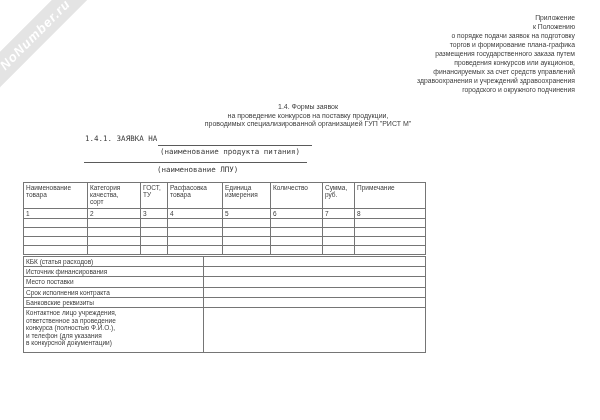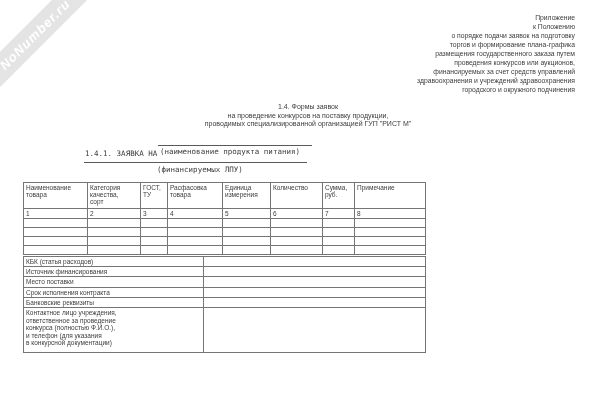--- a/index.html
+++ b/index.html
@@ -58,21 +58,21 @@
   }
 
   
   .mono {
     font-family: "DejaVu Sans Mono", "Liberation Mono", monospace;
     font-size: 7.5px;
     color: #3c3c3c;
     position: absolute;
     white-space: nowrap;
   }
-  .claim-label { left: 85px; top: 149px; }
+  .claim-label { left: 85px; top: 134px; }
   .caption-product { left: 160px; top: 147px; text-align: center; }
   .caption-lpu { left: 157px; top: 165px; }
   .blank-line {
     position: absolute;
     height: 1px;
     background: #5a5a5a;
   }
   .blank-product { left: 158px; top: 145px; width: 154px; }
   .blank-lpu { left: 84px; top: 162px; width: 223px; }
 
@@ -125,21 +125,21 @@
   <div class="doc-title">
     <div>1.4. Формы заявок</div>
     <div>на проведение конкурсов на поставку продукции,</div>
     <div>проводимых специализированной организацией ГУП "РИСТ М"</div>
   </div>
 
   <div class="mono claim-label">1.4.1. ЗАЯВКА НА</div>
   <div class="blank-line blank-product"></div>
   <div class="mono caption-product">(наименование продукта питания)</div>
   <div class="blank-line blank-lpu"></div>
-  <div class="mono caption-lpu">(финансируемых ЛПУ)</div>
+  <div class="mono caption-lpu">(наименование ЛПУ)</div>
 
   <table class="main-table">
     <colgroup>
       <col style="width:64px">
         <col style="width:53px">
         <col style="width:27px">
         <col style="width:55px">
       <col style="width:48px">
         <col style="width:52px">
         <col style="width:32px">

